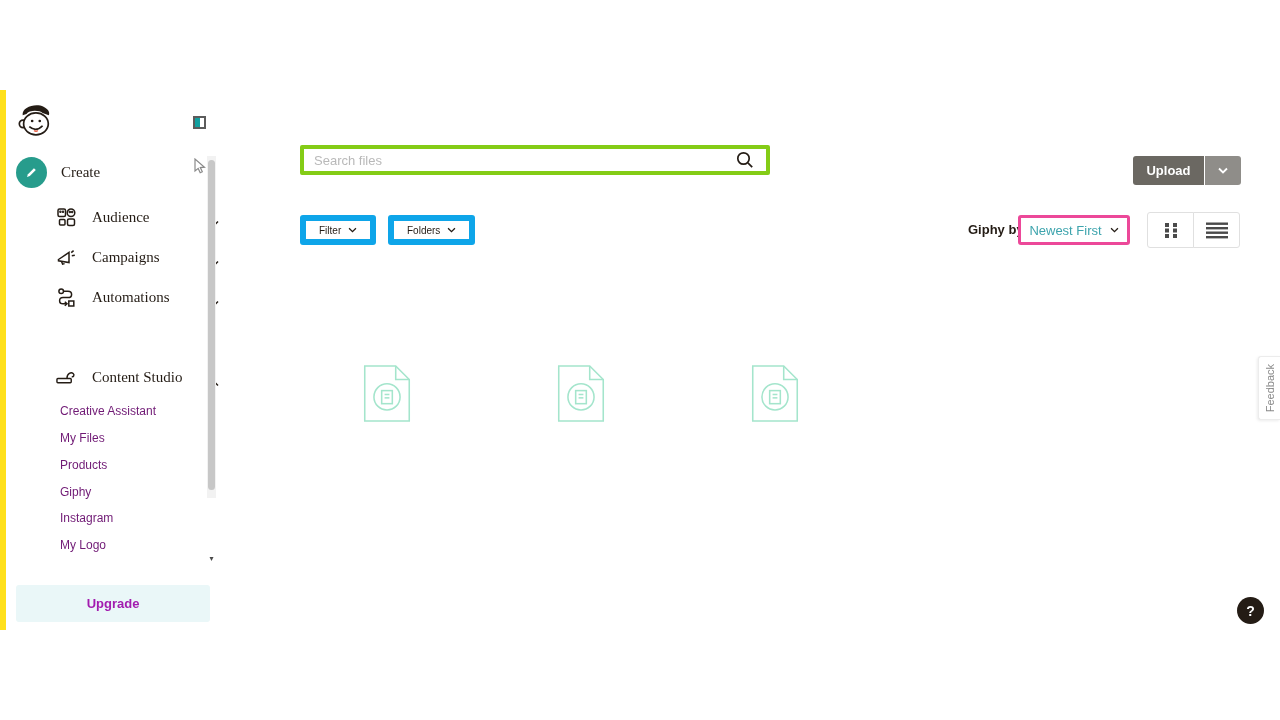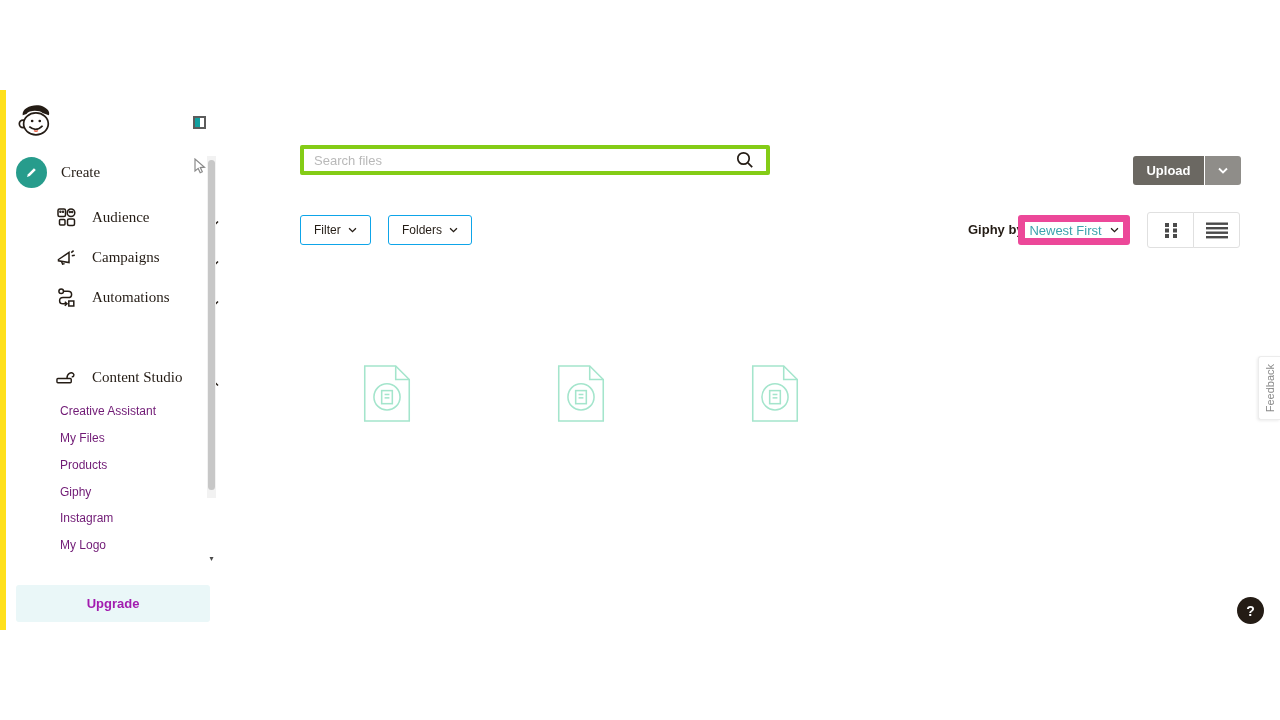--- a/index.html
+++ b/index.html
@@ -39,29 +39,29 @@
     padding:0 36px 0 10px; font-size:13px; color:#ef4444; outline:none; }
   .search-input::placeholder { color:#b9b9b9; }
   .search-icon { position:absolute; right:16px; top:6px; }
 
   .upload-group { position:absolute; left:1133px; top:156px; height:40px; display:flex; gap:1px; }
   .upload-main { width:71px; height:29px; background:#6b6862; color:#fff; font-size:13px; font-weight:bold;
     border:none; border-radius:3px 0 0 3px; cursor:pointer; }
   .upload-caret { width:36px; height:29px; background:#8f8d89; border:none; border-radius:0 3px 3px 0;
     display:flex; align-items:center; justify-content:center; cursor:pointer; }
 
-  .chip-btn { position:absolute; top:215px; height:30px; background:#fff; border:1px solid #0ea5e9; border-radius:3px;
-    display:inline-flex; align-items:center; gap:7px; padding:0 13px; font-size:12px; color:#241c15; cursor:pointer; }
+  .chip-btn { position:absolute; top:215px; height:30px; background:#fff; border:6px solid #0ea5e9; border-radius:3px;
+    display:inline-flex; align-items:center; gap:7px; padding:0 13px; font-size:10px; color:#241c15; cursor:pointer; }
   .filter-btn { left:300px; }
   .folders-btn { left:388px; }
 
   .sortby-label { position:absolute; left:968px; top:215px; height:30px; line-height:30px;
     font-size:13px; font-weight:bold; color:#241c15; }
   .sort-select { position:absolute; left:1018px; top:215px; width:112px; height:30px; background:#fff;
-    border:7px solid #ec4899; border-radius:3px; display:flex; align-items:center; justify-content:center;
+    border:3px solid #ec4899; border-radius:3px; display:flex; align-items:center; justify-content:center;
     gap:8px; font-size:13px; color:#3da4ad; cursor:pointer; }
 
   .view-toggle { position:absolute; left:1147px; top:212px; display:flex; }
   .view-btn { width:47px; height:36px; background:#fff; border:1px solid #e0e0e0;
     display:flex; align-items:center; justify-content:center; cursor:pointer; }
   .view-btn + .view-btn { margin-left:-1px; }
   .view-btn:first-child { border-radius:3px 0 0 3px; }
   .view-btn:last-child { border-radius:0 3px 3px 0; }
 
   

